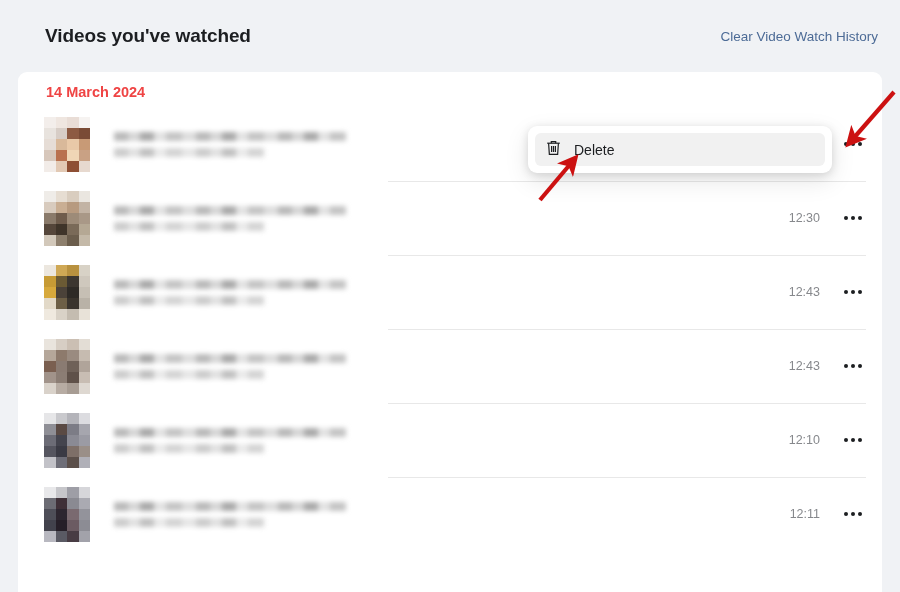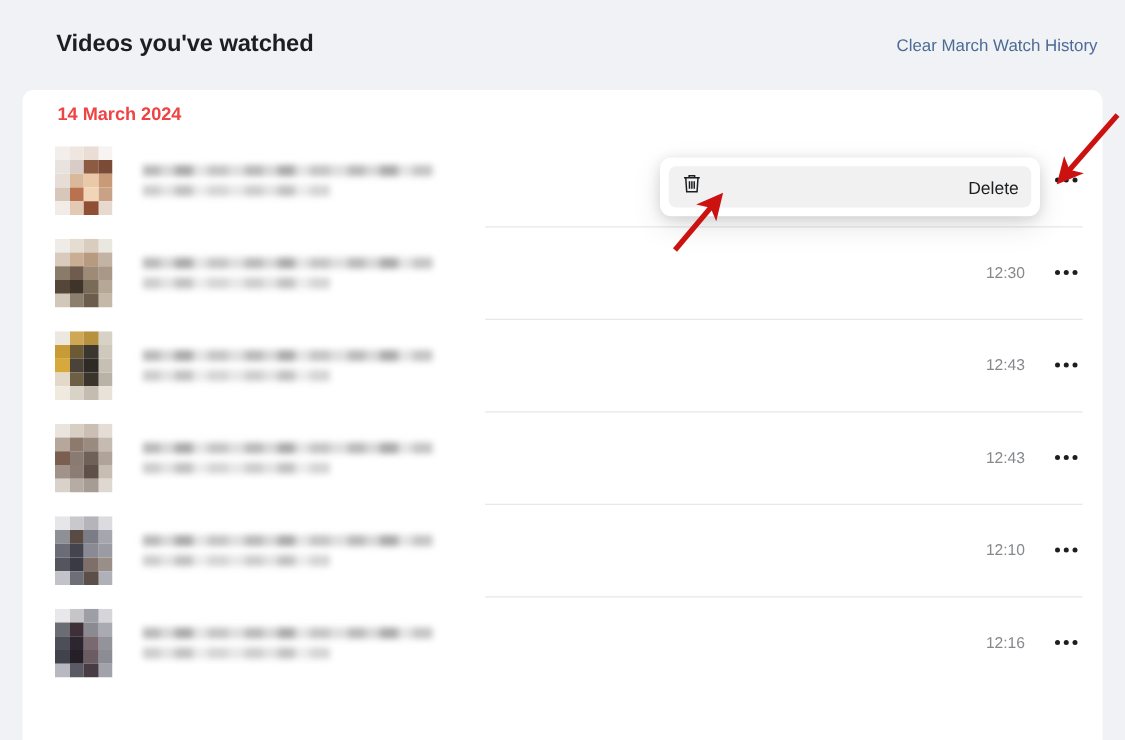--- a/index.html
+++ b/index.html
@@ -138,40 +138,39 @@
   }
   .popup-item {
     display: flex;
     align-items: center;
     gap: 12px;
     height: 33px;
     padding: 0 10px;
     border-radius: 6px;
     background: #f1f1f1;
     cursor: pointer;
-    justify-content: space-between;
   }
   .popup-label { font-size: 14px; color: #1c1e21; }
 
   
   .arrow-layer {
     position: absolute; left: 0; top: 0;
     width: 900px; height: 592px;
     pointer-events: none;
     z-index: 40;
   }
 </style>
 </head>
 <body>
 
 <div class="page">
 
   <div class="header">
     <div class="page-title">Videos you've watched</div>
-    <div class="clear-link">Clear March Watch History</div>
+    <div class="clear-link">Clear Video Watch History</div>
   </div>
 
   <div class="card">
     <div class="date-heading">14 March 2024</div>
     <div class="list" id="list">
         <div class="row">
           <div class="thumb">
             <i style="background: rgb(243, 238, 235);"></i>
             <i style="background: rgb(239, 230, 224);"></i>
             <i style="background: rgb(233, 221, 214);"></i>
@@ -360,21 +359,21 @@
             <i style="background: rgb(140, 140, 148);"></i>
             <i style="background: rgb(184, 184, 192);"></i>
             <i style="background: rgb(90, 90, 100);"></i>
             <i style="background: rgb(72, 60, 68);"></i>
             <i style="background: rgb(162, 162, 170);"></i>
           </div>
           <div class="row-text">
             <div class="blur-line title"></div>
             <div class="blur-line sub"></div>
           </div>
-          <div class="row-time">12:16</div>
+          <div class="row-time">12:11</div>
           <div class="kebab">
             <span></span>
             <span></span>
             <span></span>
           </div>
         </div>
       </div>
   </div>
 
   <div class="popup">

